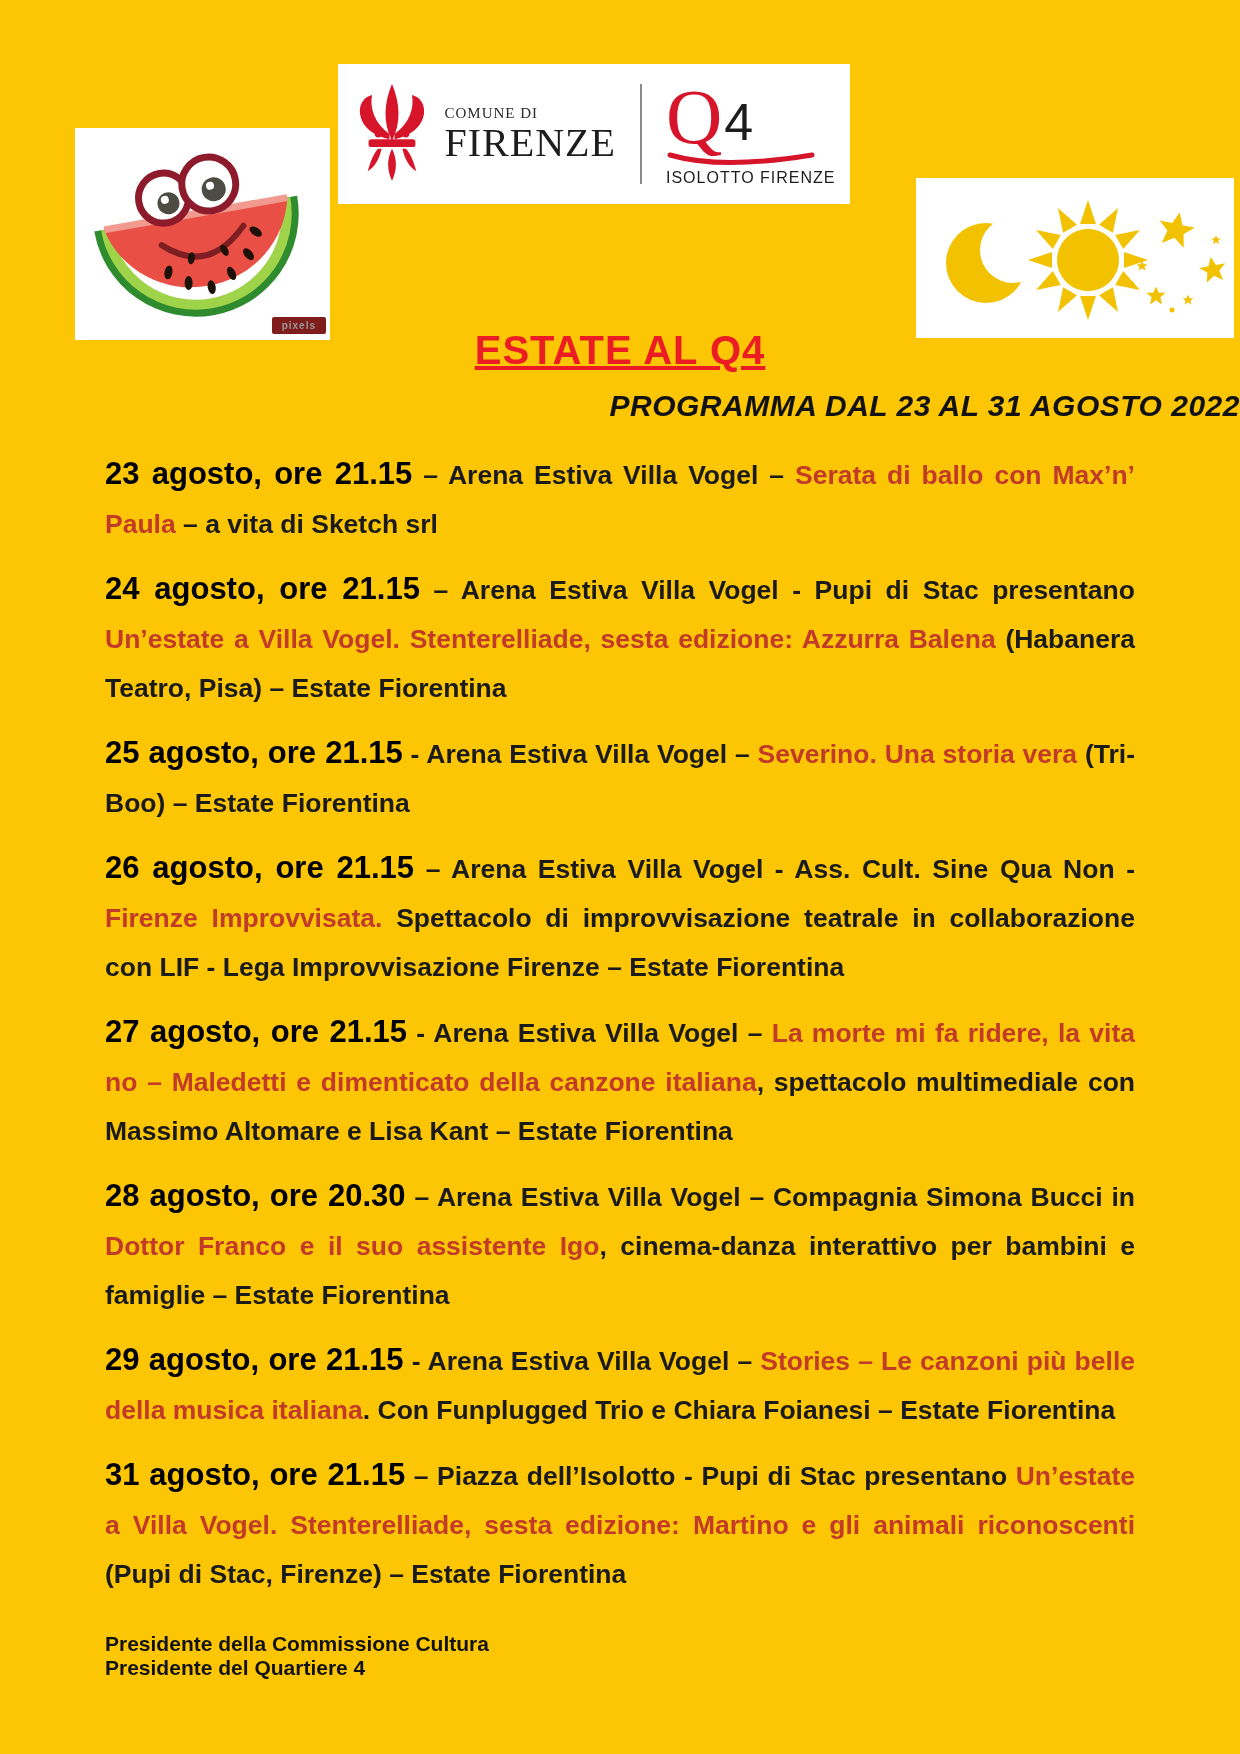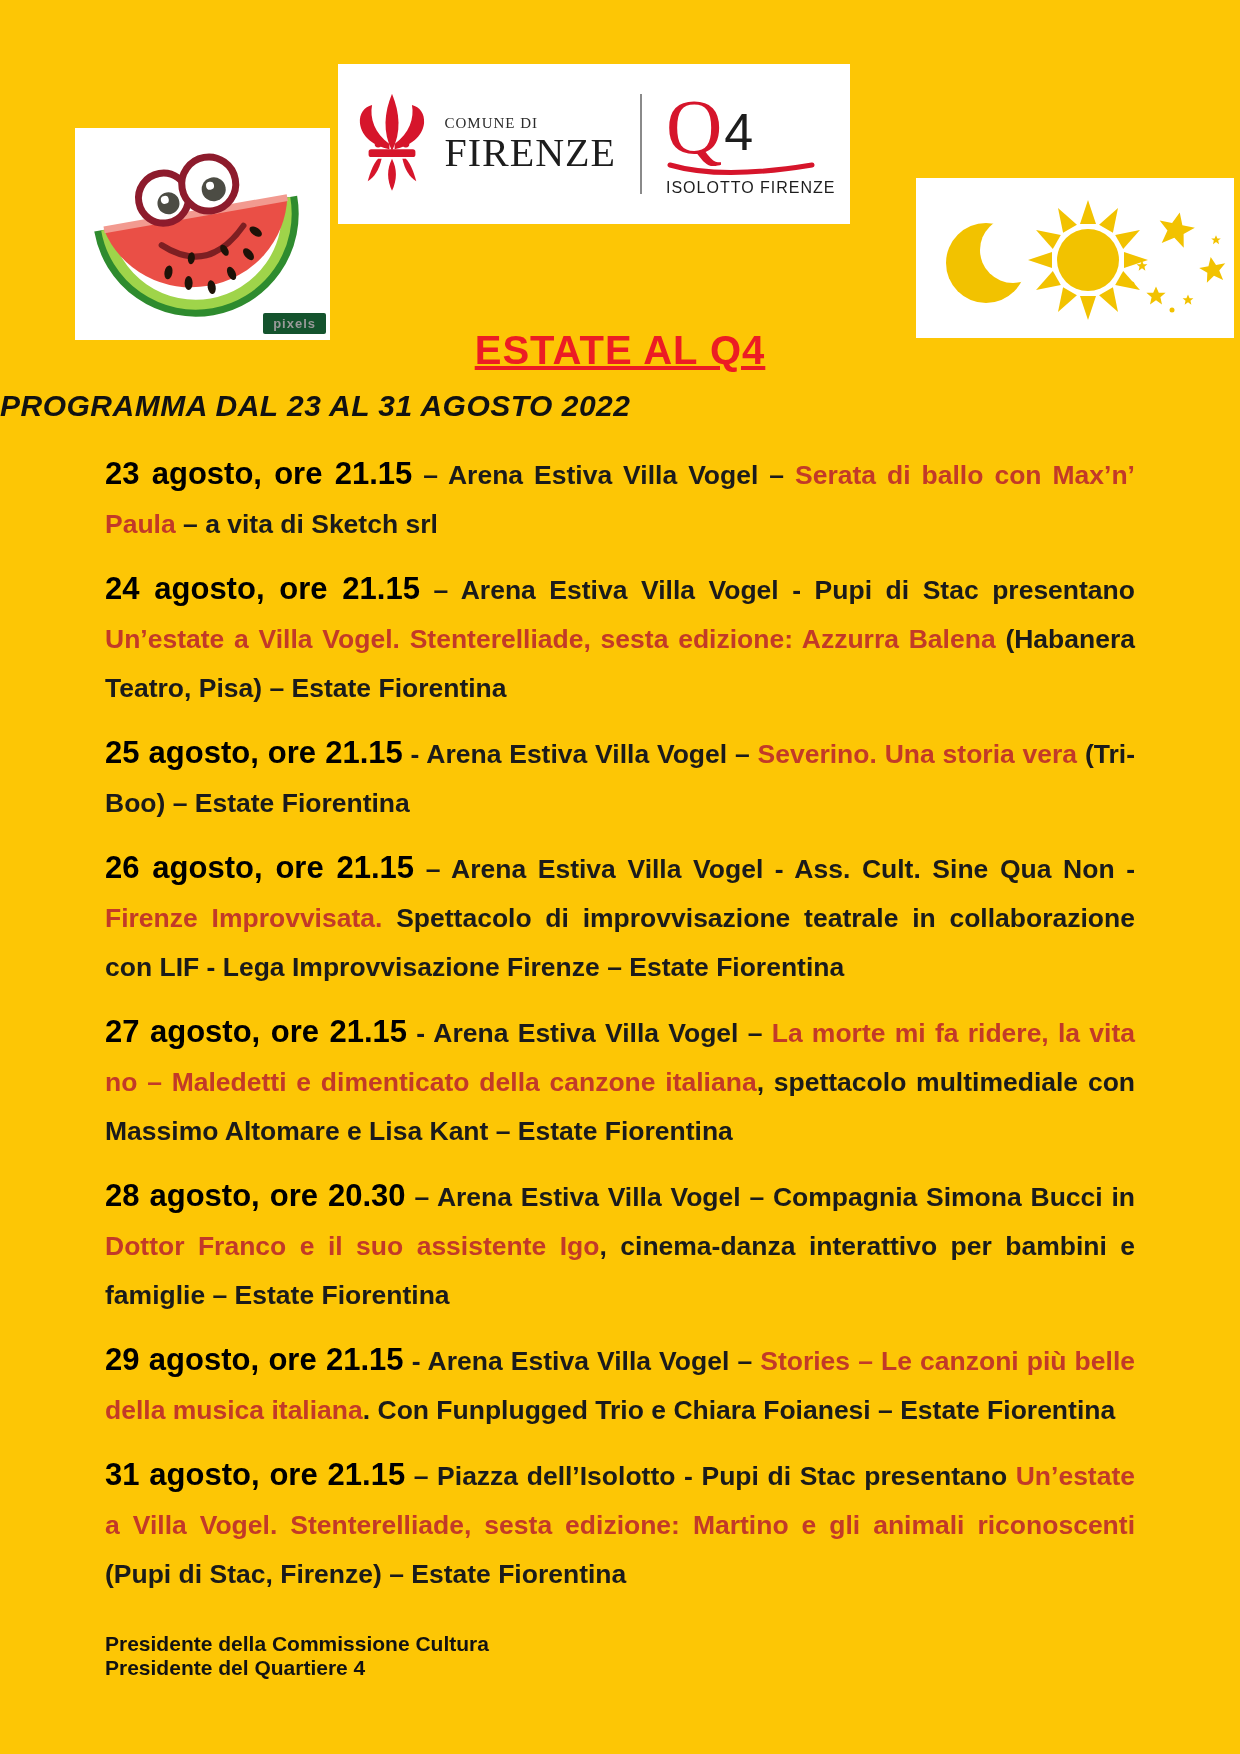--- a/index.html
+++ b/index.html
@@ -8,26 +8,26 @@
   .page {
     position:relative; width:1240px; height:1754px;
     background:#fdc605; overflow:hidden;
   }
   
   .header { position:relative; height:300px; }
   .white-box { position:absolute; background:#ffffff; }
   .watermelon-box { left:75px; top:128px; width:255px; height:212px; }
   .watermark-chip {
     position:absolute; right:4px; bottom:6px;
-    background:#14532d; color:#9a9a9a;
-    font-size:13px; font-weight:700; letter-spacing:1px;
+    background:#7f1d1d; color:#9a9a9a;
+    font-size:10px; font-weight:700; letter-spacing:1px;
     padding:3px 10px; border-radius:2px;
   }
   .logo-box {
-    left:338px; top:64px; width:512px; height:160px;
+    left:338px; top:64px; width:512px; height:140px;
     display:flex; align-items:center; justify-content:center; gap:14px;
     padding:8px 14px;
   }
   .logo-text-col { display:flex; flex-direction:column; line-height:1; }
   .comune-di { font-size:15px; letter-spacing:1px; color:#2b2b2b; font-family:"Liberation Serif", serif; }
   .firenze { font-size:40px; color:#1d1d1d; font-family:"Liberation Serif", serif; letter-spacing:1px; margin-top:2px; }
   .logo-divider { width:2px; height:100px; background:#8a8a8a; margin:0 10px; }
   .q4-col { display:flex; flex-direction:column; align-items:flex-start; line-height:1; }
   .q4-row { display:flex; align-items:flex-start; }
   .q-letter { font-family:"Liberation Serif", serif; color:#d6152b; font-size:78px; line-height:0.9; }
@@ -36,21 +36,21 @@
   .sky-box { left:916px; top:178px; width:318px; height:160px;
     display:flex; align-items:center; justify-content:center; }
   
   .title {
     margin-top:28px; text-align:center;
     font-size:40px; font-weight:800; letter-spacing:1px;
     color:#ec1c24;
     text-decoration:underline;
   }
   .subtitle {
-    margin-top:16px; text-align:left;
+    margin-top:16px; text-align:right;
     font-size:30px; font-weight:700; font-style:italic;
     color:#121212; letter-spacing:0.5px;
   }
   
   .events { margin:26px 105px 0 105px; }
   .event {
     font-size:26.5px; font-weight:700; line-height:49px;
     text-align:justify; color:#1b1b1b; margin-bottom:15px;
   }
   .seg-green { color:#000000; font-size:31px; }

